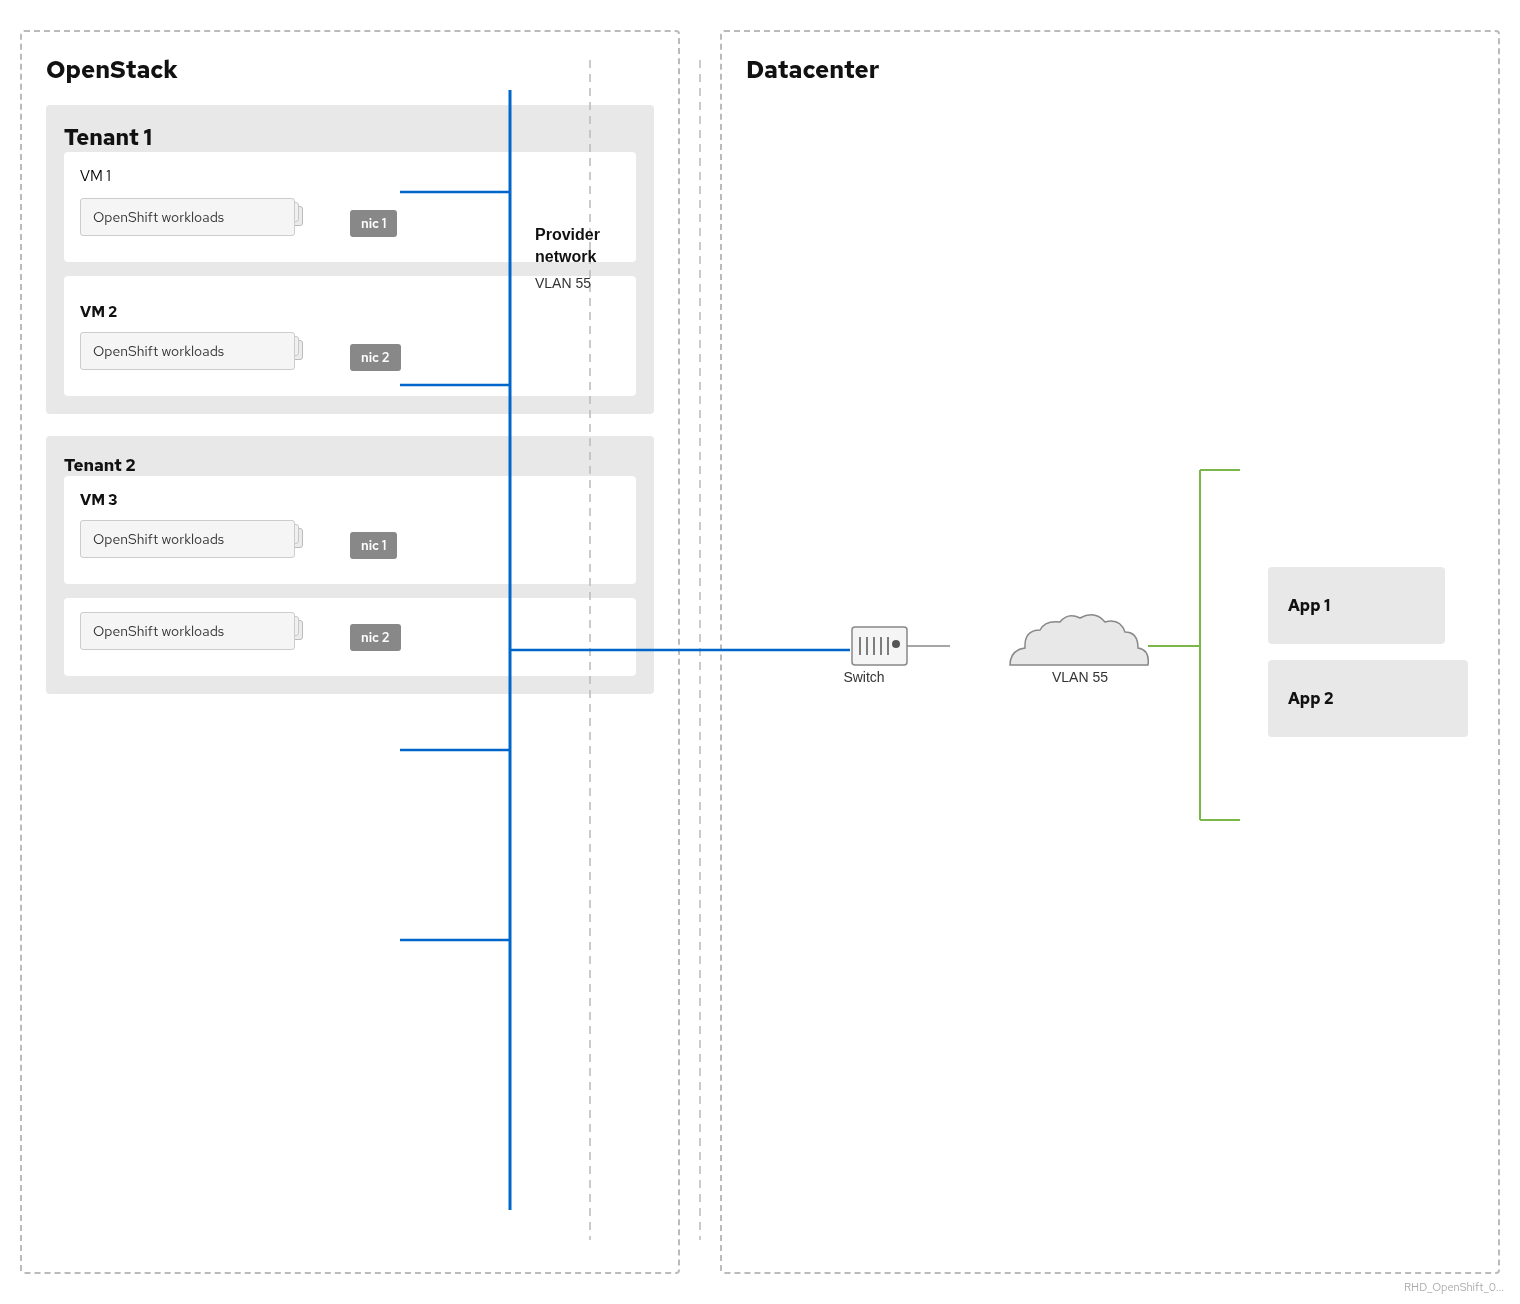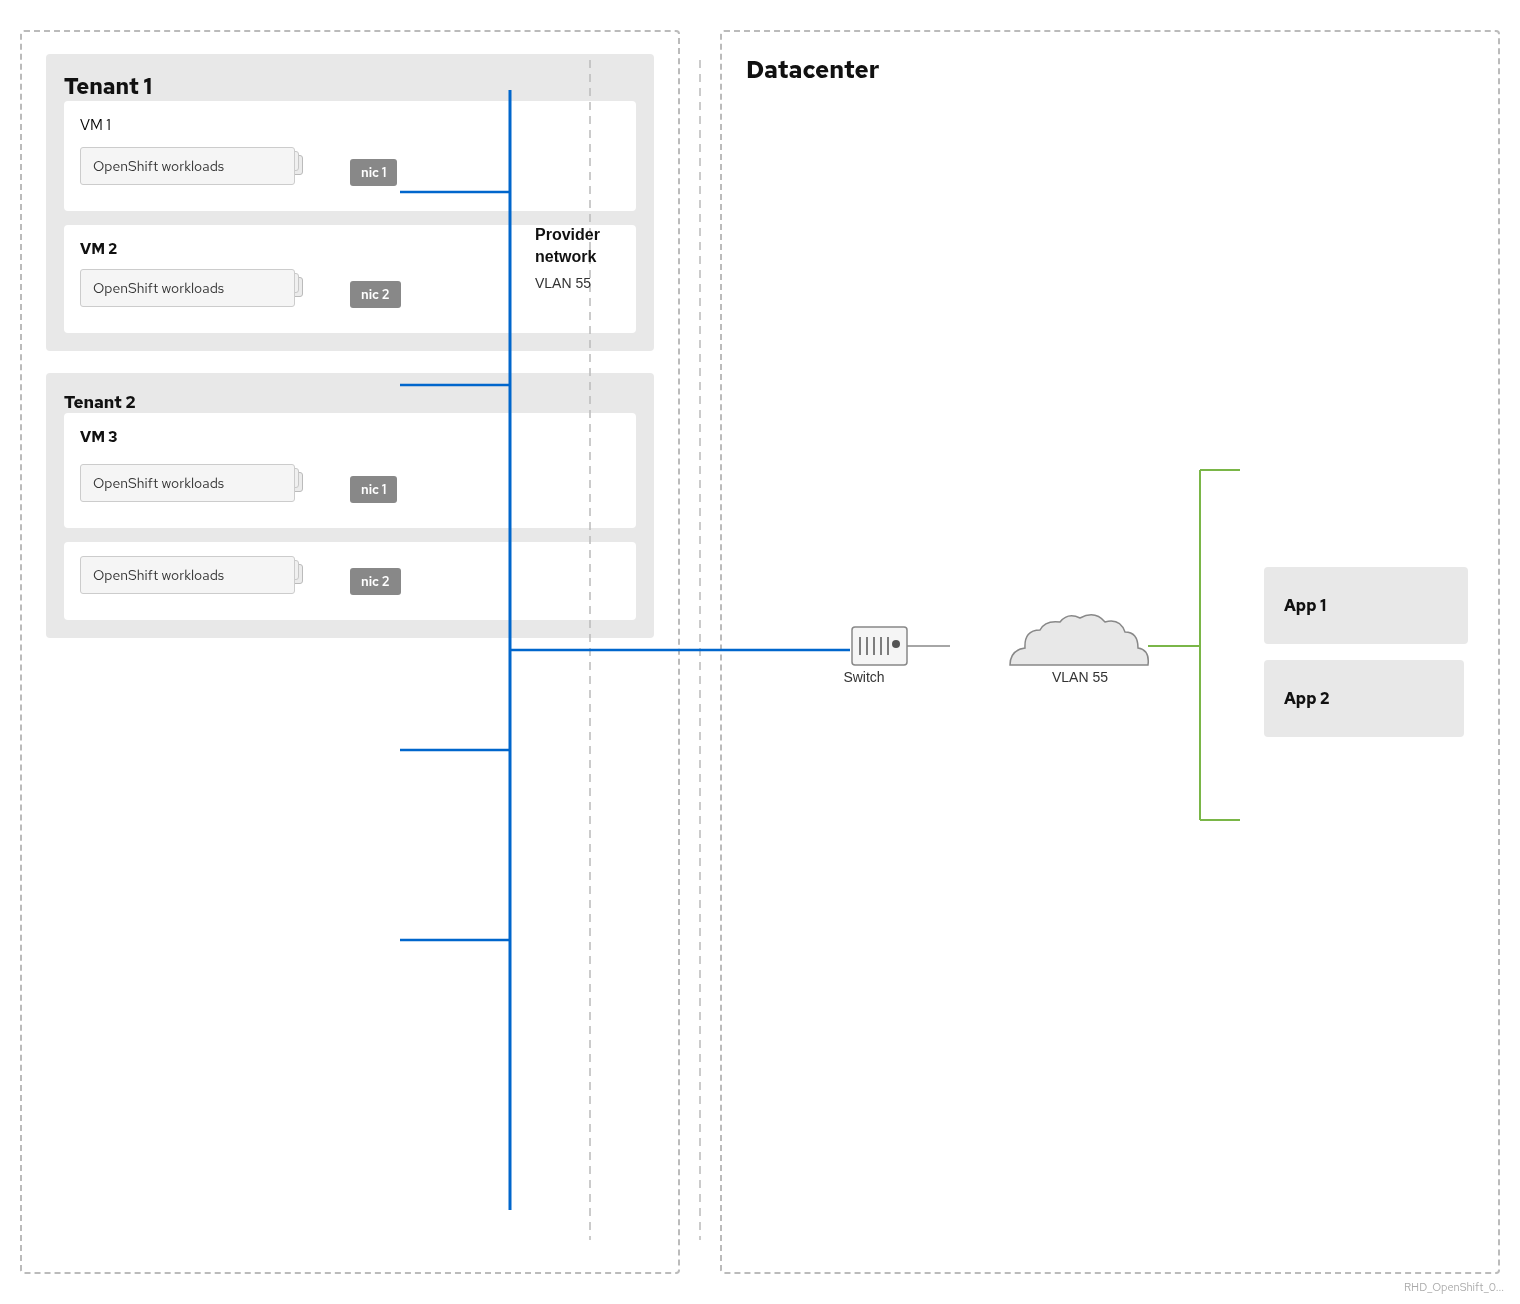--- a/index.html
+++ b/index.html
@@ -14,56 +14,57 @@
   </style>
 </head>
 <body>
 
 <div style="position:relative; width:1520px; height:1304px; background:#fff;">
 
   <div style="position:absolute; top:30px; left:20px; right:20px; bottom:30px;">
 
     <div style="position:absolute; top:0; left:0; width:660px; bottom:0; border:2px dashed #bbb; border-radius:4px;">
       <div style="padding:22px 24px 24px 24px; height:100%;">
+        <div style="font-size:24px; font-weight:700; color:#111; margin-bottom:20px;">OpenStack</div>
 
         <div style="background:#e8e8e8; border-radius:4px; padding:18px 18px 18px 18px; margin-bottom:22px; position:relative;">
           <div style="font-size:22px; font-weight:700; color:#111; margin-bottom:0;">Tenant 1</div>
 
           <div style="background:#fff; border-radius:4px; padding:14px 16px 14px 16px; margin-bottom:14px; position:relative;">
             <div style="font-size:15px; font-weight:400; color:#000000; margin-bottom:12px;">VM 1</div>
             <div style="position:relative; display:flex; align-items:center;">
 
               <div style="position:relative; width:240px; height:50px;">
                 <div style="position:absolute; top:8px; left:8px; width:215px; background:#ebebeb; border:1px solid #bbb; border-radius:3px; padding:9px 12px; font-size:14px; color:#555;"></div>
                 <div style="position:absolute; top:4px; left:4px; width:215px; background:#f0f0f0; border:1px solid #c8c8c8; border-radius:3px; padding:9px 12px; font-size:14px; color:#555;"></div>
                 <div style="position:absolute; top:0; left:0; width:215px; background:#f5f5f5; border:1px solid #ccc; border-radius:3px; padding:9px 12px; font-size:14px; color:#333;">OpenShift workloads</div>
               </div>
 
               <div style="background:#888; color:#fff; border-radius:3px; padding:5px 11px; font-size:13px; font-weight:600; margin-left:30px; white-space:nowrap;">nic 1</div>
             </div>
           </div>
 
-          <div style="background:#fff; border-radius:4px; padding:14px 16px 14px 16px; position:relative;">
+          <div style="background:#fff; border-radius:4px; padding:26px 16px 14px 16px; position:relative;">
             <div style="font-size:15px; font-weight:700; color:#111; margin-bottom:10px;">VM 2</div>
             <div style="position:relative; display:flex; align-items:center;">
               <div style="position:relative; width:240px; height:50px;">
                 <div style="position:absolute; top:8px; left:8px; width:215px; background:#ebebeb; border:1px solid #bbb; border-radius:3px; padding:9px 12px; font-size:14px; color:#555;"></div>
                 <div style="position:absolute; top:4px; left:4px; width:215px; background:#f0f0f0; border:1px solid #c8c8c8; border-radius:3px; padding:9px 12px; font-size:14px; color:#555;"></div>
                 <div style="position:absolute; top:0; left:0; width:215px; background:#f5f5f5; border:1px solid #ccc; border-radius:3px; padding:9px 12px; font-size:14px; color:#333;">OpenShift workloads</div>
               </div>
               <div style="background:#888; color:#fff; border-radius:3px; padding:5px 11px; font-size:13px; font-weight:600; margin-left:30px; white-space:nowrap;">nic 2</div>
             </div>
           </div>
         </div>
 
         <div style="background:#e8e8e8; border-radius:4px; padding:18px 18px 18px 18px; position:relative;">
           <div style="font-size:17px; font-weight:700; color:#111; ">Tenant 2</div>
 
           <div style="background:#fff; border-radius:4px; padding:14px 16px 14px 16px; margin-bottom:14px; position:relative;">
-            <div style="font-size:15px; font-weight:700; color:#111; margin-bottom:17px;">VM 3</div>
+            <div style="font-size:15px; font-weight:700; color:#111; margin-bottom:10px;">VM 3</div>
             <div style="position:relative; display:flex; align-items:center;">
               <div style="position:relative; width:240px; height:50px;">
                 <div style="position:absolute; top:8px; left:8px; width:215px; background:#ebebeb; border:1px solid #bbb; border-radius:3px; padding:9px 12px; font-size:14px; color:#555;"></div>
                 <div style="position:absolute; top:4px; left:4px; width:215px; background:#f0f0f0; border:1px solid #c8c8c8; border-radius:3px; padding:9px 12px; font-size:14px; color:#555;"></div>
                 <div style="position:absolute; top:0; left:0; width:215px; background:#f5f5f5; border:1px solid #ccc; border-radius:3px; padding:9px 12px; font-size:14px; color:#333;">OpenShift workloads</div>
               </div>
               <div style="background:#888; color:#fff; border-radius:3px; padding:5px 11px; font-size:13px; font-weight:600; margin-left:30px; white-space:nowrap;">nic 1</div>
             </div>
           </div>
 
@@ -80,21 +81,21 @@
         </div>
 
       </div>
     </div>
 
     <div style="position:absolute; top:0; left:700px; right:0; bottom:0; border:2px dashed #bbb; border-radius:4px;">
       <div style="padding:22px 24px; height:100%; position:relative;">
         <div style="font-size:24px; font-weight:700; color:#111; margin-bottom:20px;">Datacenter</div>
 
         <div style="position:absolute; right:30px; top:50%; transform:translateY(-50%); display:flex; flex-direction:column; gap:16px;">
-          <div style="background:#e8e8e8; border-radius:4px; padding:28px 40px 28px 20px; font-size:16px; font-weight:700; color:#111; width:204px;">
+          <div style="background:#e8e8e8; border-radius:4px; padding:28px 40px 28px 20px; font-size:16px; font-weight:700; color:#111; width:177px;">
             <span>App 1</span>
           </div>
           <div style="background:#e8e8e8; border-radius:4px; padding:28px 40px 28px 20px; font-size:16px; font-weight:700; color:#111; width:200px;">
             <span>App 2</span>
           </div>
         </div>
       </div>
     </div>
 
     <svg style="position:absolute; top:0; left:0; width:1480px; height:1240px; pointer-events:none;" viewBox="0 0 1480 1240">

